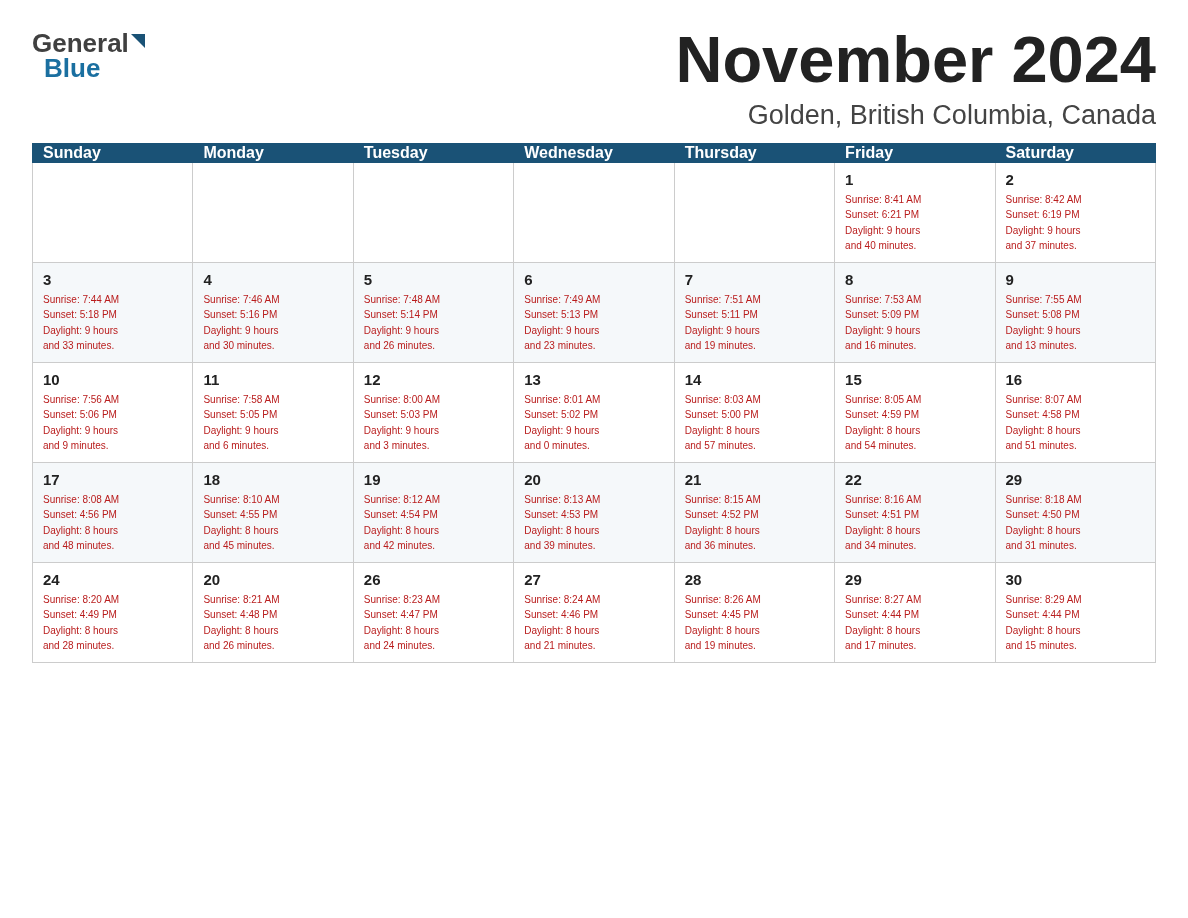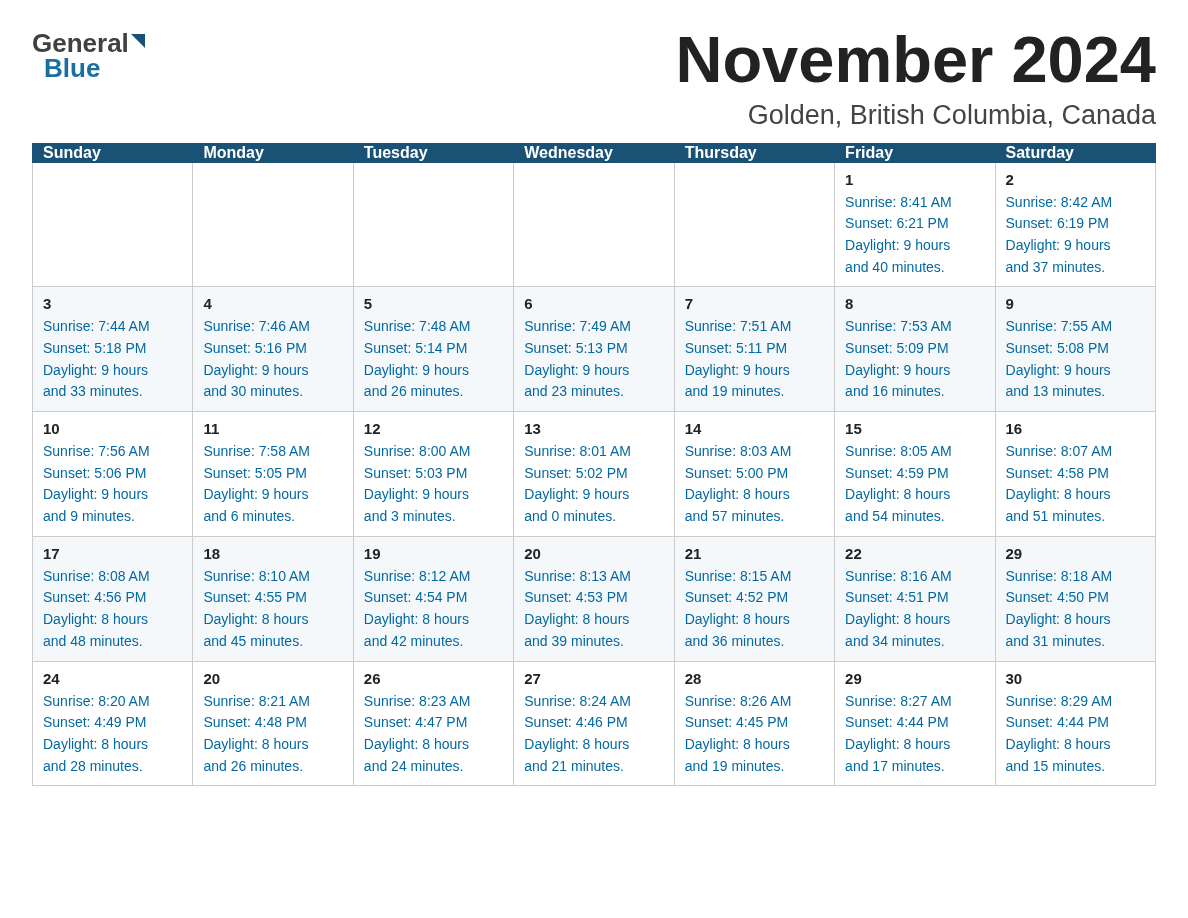--- a/index.html
+++ b/index.html
@@ -64,22 +64,22 @@
       background: #f5f8fa;
     }
     .day-num {
       font-size: 15px;
       font-weight: bold;
       color: #222;
       display: block;
       margin-bottom: 4px;
     }
     .day-info {
-      font-size: 14px;
-      color: #0369a1;
+      font-size: 10px;
+      color: #b91c1c;
       line-height: 1.55;
     }
     .empty-cell {
       background: #fff !important;
     }
     
     .row-even td { background: #f5f7fa; }
     .row-odd td { background: #ffffff; }
 
     

